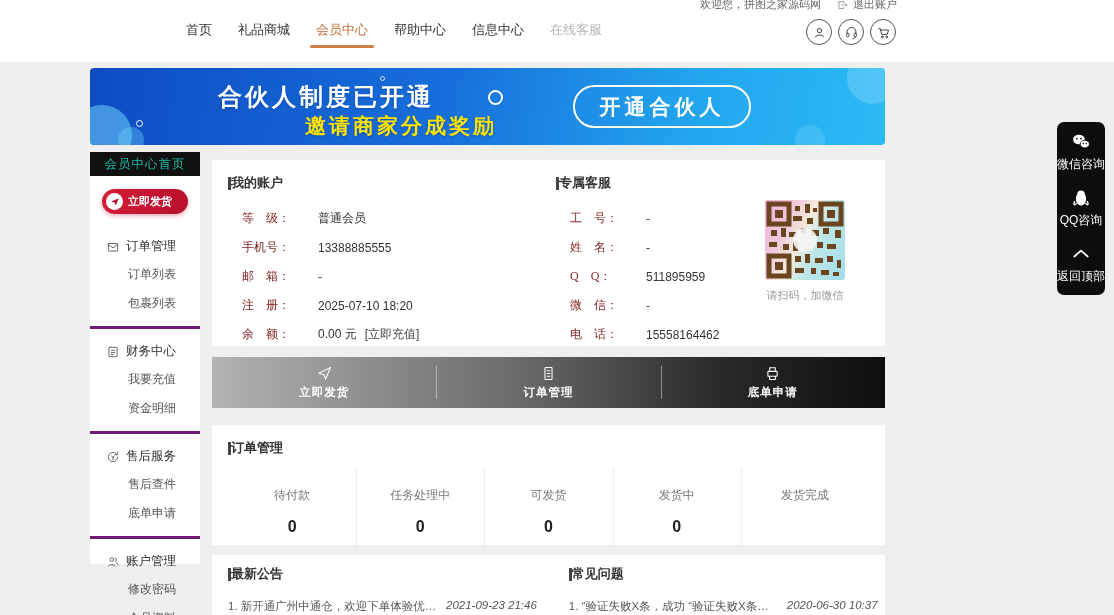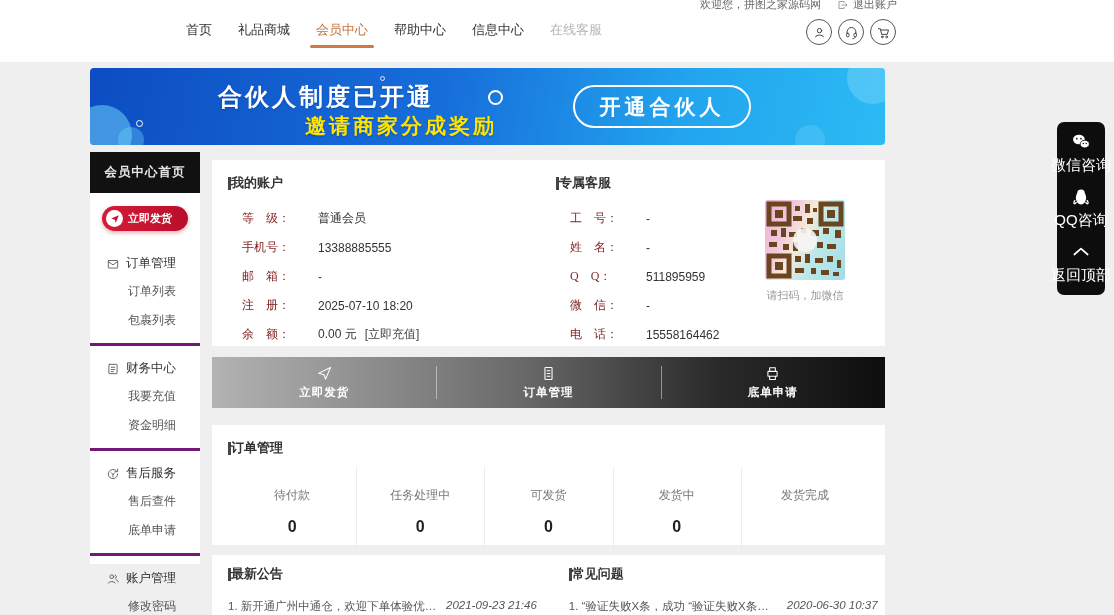--- a/index.html
+++ b/index.html
@@ -25,21 +25,21 @@
     background:linear-gradient(100deg,#0d4cc2 0%,#176fdb 45%,#22a5ee 75%,#2cbaf4 100%); cursor:pointer; }
   .banner .bub { position:absolute; border-radius:50%; background:rgba(110,210,250,.55); }
   .banner .ring { position:absolute; border:2px solid #fff; border-radius:50%; background:transparent; }
   .banner-title { position:absolute; left:128px; top:13px; font-size:24px; font-weight:bold; color:#fff; letter-spacing:3px; text-shadow:0 1px 2px rgba(0,40,120,.4); }
   .banner-sub { position:absolute; left:215px; top:44px; font-size:21px; font-weight:bold; color:#ffe400; letter-spacing:3px; text-shadow:0 1px 2px rgba(0,40,120,.4); }
   .banner-btn { position:absolute; left:483px; top:17px; width:178px; height:43px; border:2.5px solid #fff; border-radius:24px;
     display:flex; align-items:center; justify-content:center; font-size:21px; font-weight:bold; color:#fff; letter-spacing:4px; cursor:pointer; }
 
   
   .sidebar { position:absolute; left:90px; top:152px; width:110px; height:412px; background:#fff; }
-  .sb-header { height:41px; background:#111; color:#e5e5e5; font-size:12.5px; font-weight:bold; display:flex; align-items:center; justify-content:center; letter-spacing:1px; cursor:pointer; }
+  .sb-header { height:24px; background:#111; color:#14b8a6; font-size:12.5px; font-weight:normal; display:flex; align-items:center; justify-content:center; letter-spacing:1px; cursor:pointer; }
   .ship-btn { margin:13px auto 10px; width:86px; height:25px; border-radius:13px; background:linear-gradient(to right,#d41c38,#b80f2c);
     display:flex; align-items:center; gap:5px; padding-left:4px; color:#fff; font-size:11px; font-weight:bold; cursor:pointer; box-shadow:0 2px 4px rgba(200,20,50,.35); }
   .ship-btn .disc { width:17px; height:17px; border-radius:50%; background:#fff; display:flex; align-items:center; justify-content:center; }
   .ship-btn .disc svg { width:10px; height:10px; fill:#c01330; }
   .sb-group { padding:9px 0 8px; }
   .sb-group + .sb-group { border-top:3px solid #701a75; }
   .sb-title { display:flex; align-items:center; gap:6px; padding:5px 0 5px 16px; font-size:12.5px; color:#333; cursor:pointer; }
   .sb-title svg { width:14px; height:14px; stroke:#555; stroke-width:1.5; fill:none; stroke-linecap:round; stroke-linejoin:round; }
   .sb-item { padding:6px 0 6px 38px; font-size:12px; color:#555; cursor:pointer; }
 
@@ -82,21 +82,21 @@
   .card3 { left:212px; top:555px; width:673px; height:70px; padding:10px 16px; }
   .news-cols { display:flex; gap:32px; }
   .news-col { flex:1; }
   .news-row { display:flex; justify-content:space-between; margin-top:16px; font-size:11.5px; color:#555; }
   .news-row .ntext { white-space:nowrap; overflow:hidden; text-overflow:ellipsis; max-width:210px; }
   .news-row .ndate { color:#555; margin-left:8px; white-space:nowrap;font-style:italic; }
 
   
   .floatbar { position:absolute; left:1057px; top:122px; width:48px; height:173px; background:#0d0d0d; border-radius:7px;
     display:flex; flex-direction:column; align-items:center; justify-content:space-between; padding:10px 0; }
-  .float-item { display:flex; flex-direction:column; align-items:center; gap:4px; color:#fff; font-size:15px; cursor:pointer; white-space:nowrap; }
+  .float-item { display:flex; flex-direction:column; align-items:center; gap:4px; color:#fff; font-size:12px; cursor:pointer; white-space:nowrap; }
   .float-item svg { width:20px; height:20px; }
 </style>
 </head>
 <body>
 
 <div class="screen">
 
   <div class="header">
     <div class="topbar">
       <span>欢迎您，拼图之家源码网</span>

